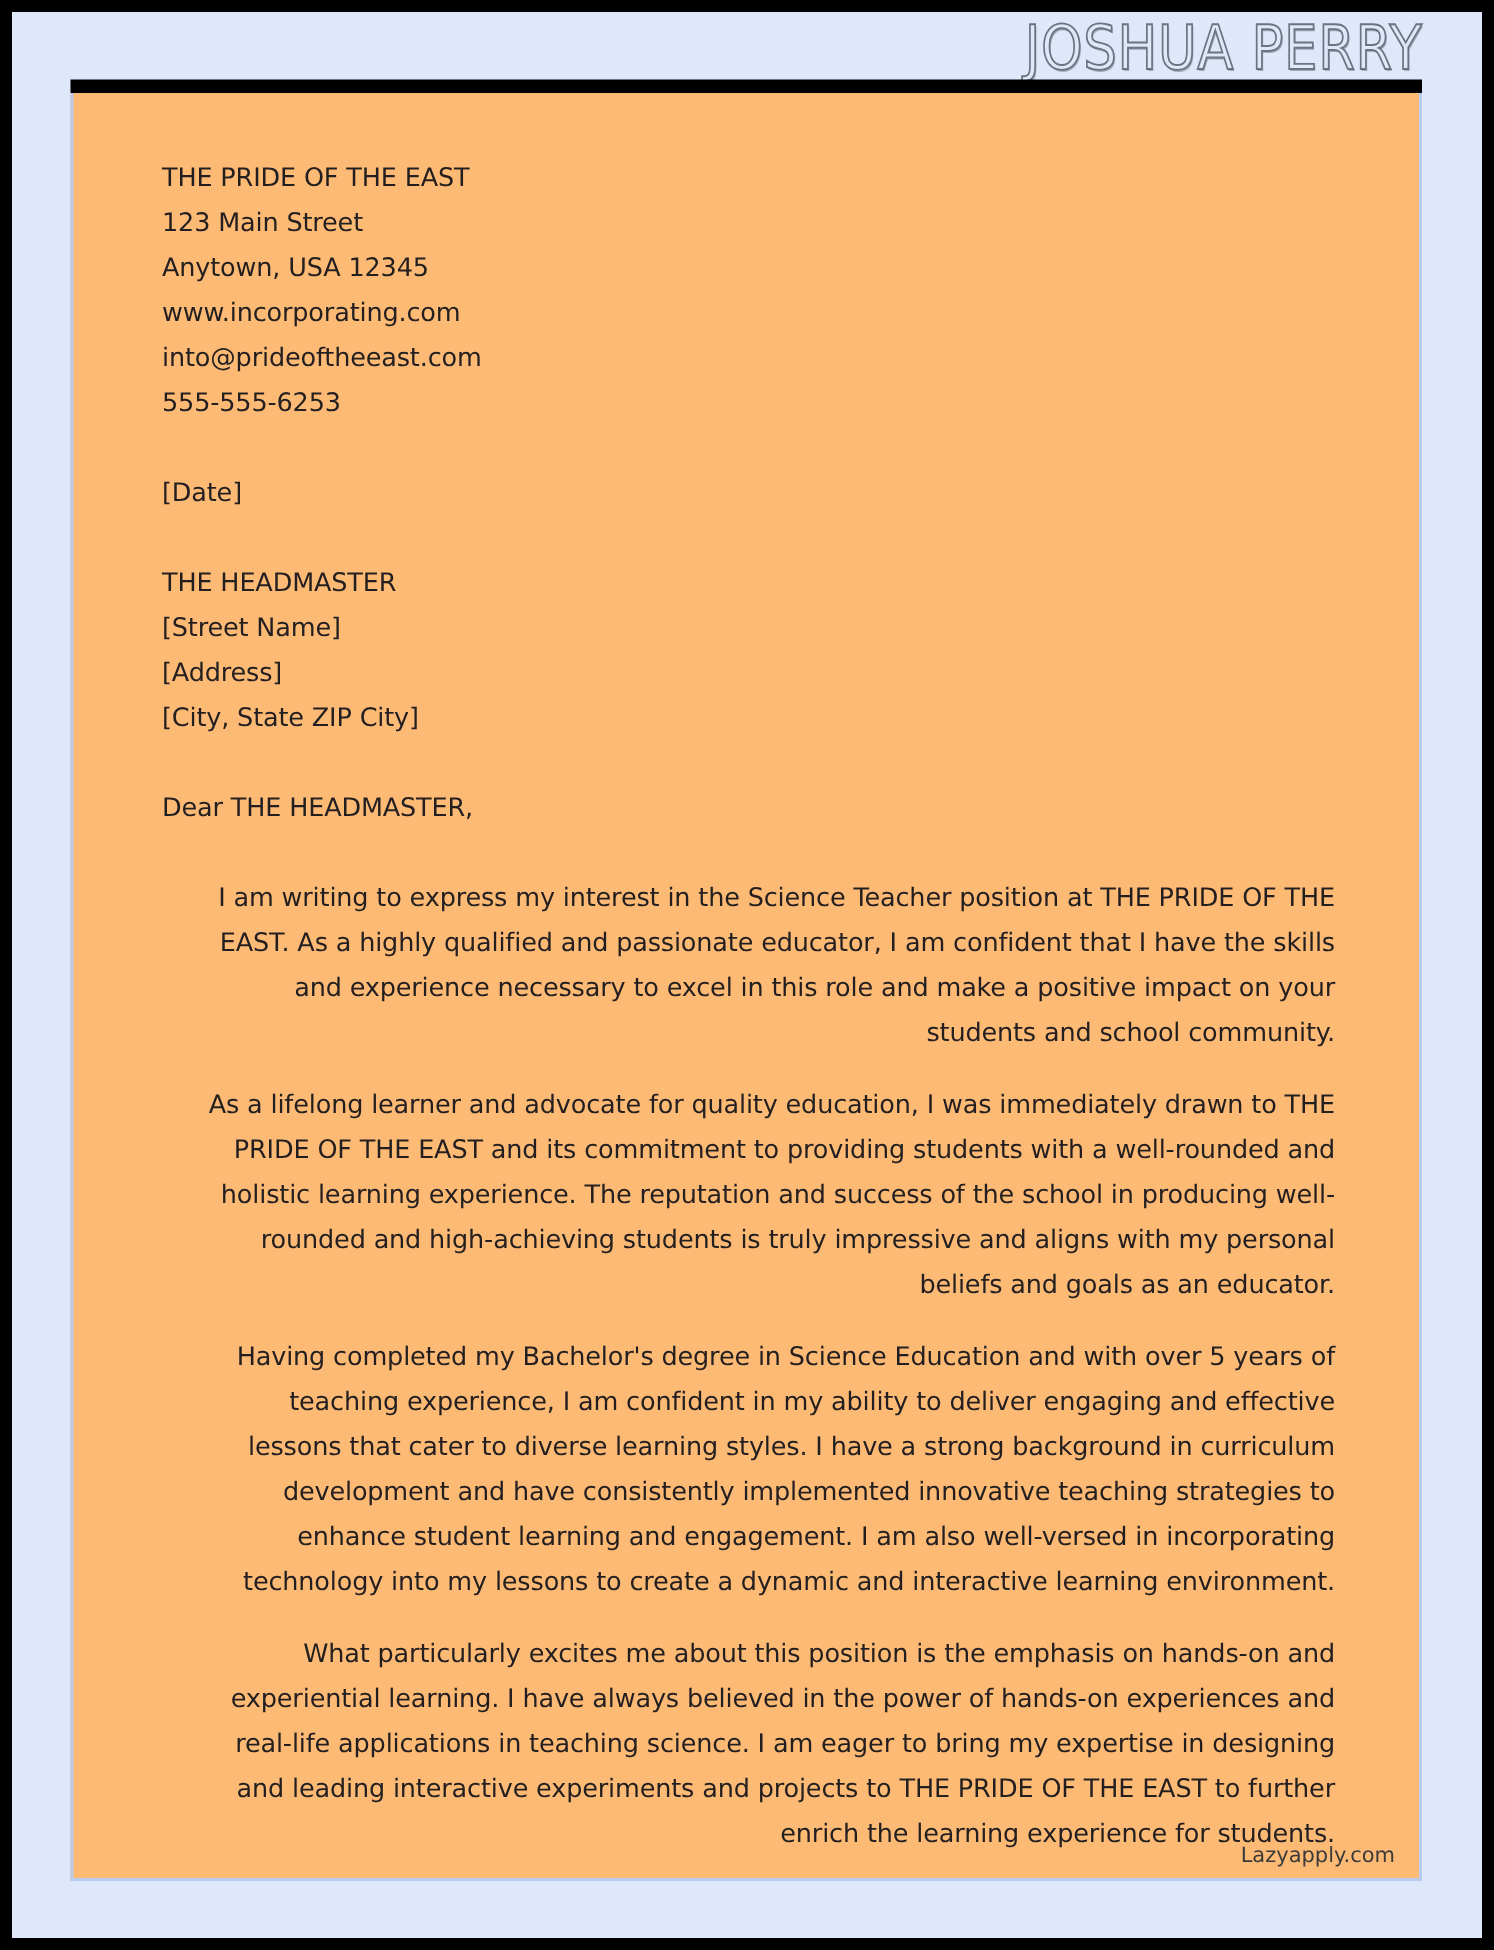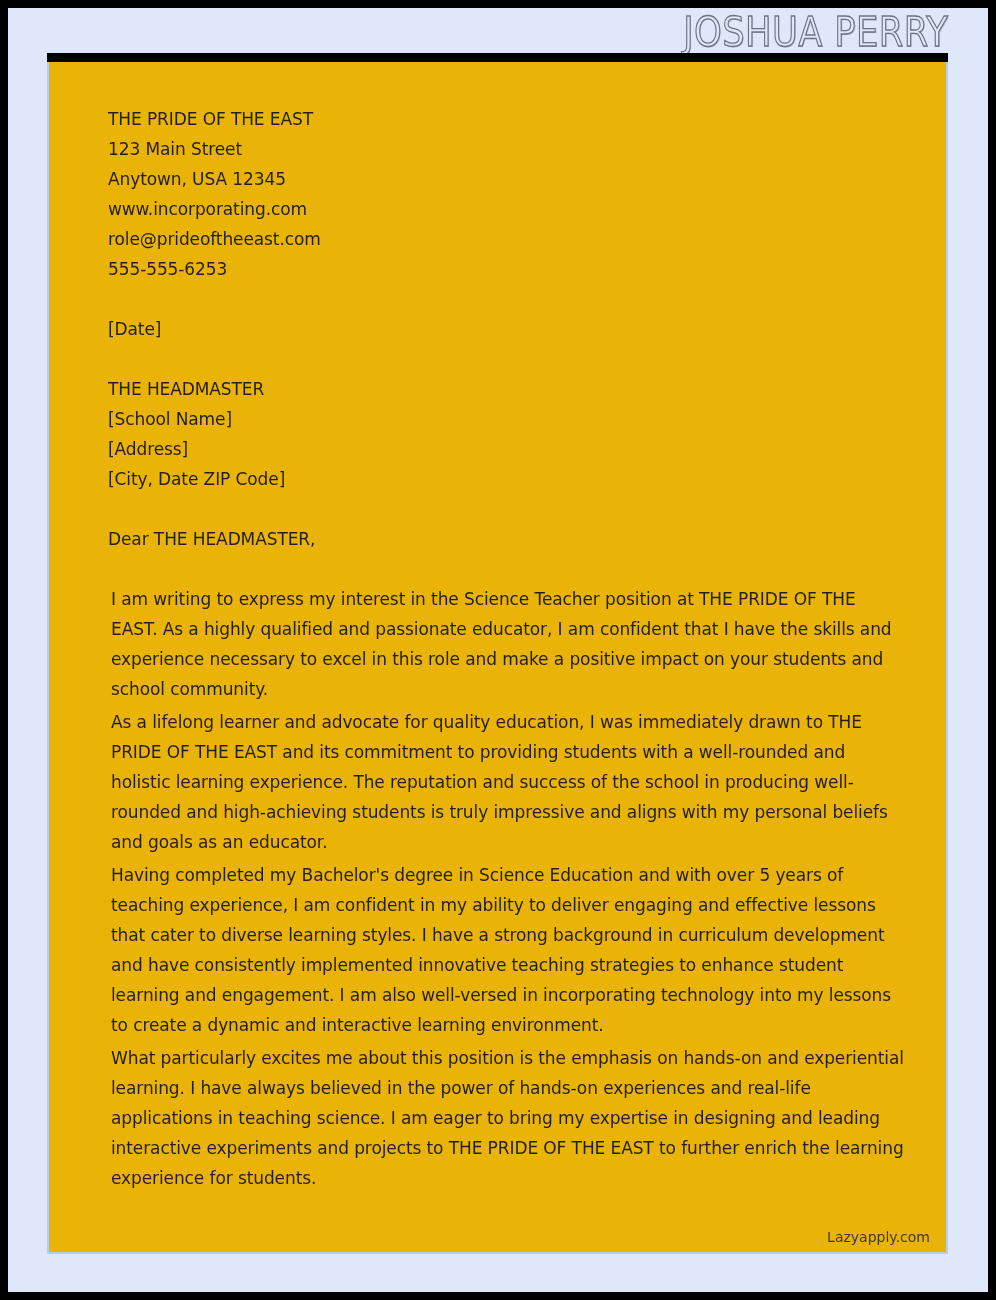--- a/index.html
+++ b/index.html
@@ -71,21 +71,21 @@
     background: #000000;
   }
 
   
   .sheet {
     position: absolute;
     left: 39px;
     top: 54px;
     width: 901px;
     height: 1192px;
-    background: #eab308;
+    background: #fdba74;
     border-left: 2px solid #b9cbee;
     border-right: 2px solid #b9cbee;
     border-bottom: 2px solid #b9cbee;
     box-sizing: border-box;
     overflow: hidden;
   }
 
   .letter-body {
     position: absolute;
     left: 59px;
@@ -102,22 +102,22 @@
     margin: 0 0 30px 0;
   }
   .block:last-child {
     margin-bottom: 0;
   }
   .line {
     display: block;
     white-space: nowrap;
   }
   .para {
-    margin: 3px;
-    text-align: left;
+    margin: 18px;
+    text-align: right;
   }
 
   
   .watermark {
     position: absolute;
     right: 16px;
     bottom: 6px;
     font-family: "DejaVu Sans", sans-serif;
     font-size: 14px;
     line-height: 18px;
@@ -138,33 +138,33 @@
     <div class="top-rule"></div>
 
     <div class="sheet">
       <div class="letter-body">
 
         <div class="block">
           <span class="line">THE PRIDE OF THE EAST</span>
           <span class="line">123 Main Street</span>
           <span class="line">Anytown, USA 12345</span>
           <span class="line">www.incorporating.com</span>
-          <span class="line">role@prideoftheeast.com</span>
+          <span class="line">into@prideoftheeast.com</span>
           <span class="line">555-555-6253</span>
         </div>
 
         <div class="block">
           <span class="line">[Date]</span>
         </div>
 
         <div class="block">
           <span class="line">THE HEADMASTER</span>
-          <span class="line">[School Name]</span>
+          <span class="line">[Street Name]</span>
           <span class="line">[Address]</span>
-          <span class="line">[City, Date ZIP Code]</span>
+          <span class="line">[City, State ZIP City]</span>
         </div>
 
         <div class="block">
           <span class="line">Dear THE HEADMASTER,</span>
         </div>
 
         <p class="para block">I am writing to express my interest in the Science Teacher position at THE PRIDE OF THE EAST. As a highly qualified and passionate educator, I am confident that I have the skills and experience necessary to excel in this role and make a positive impact on your students and school community.</p>
         <p class="para block">As a lifelong learner and advocate for quality education, I was immediately drawn to THE PRIDE OF THE EAST and its commitment to providing students with a well-rounded and holistic learning experience. The reputation and success of the school in producing well-rounded and high-achieving students is truly impressive and aligns with my personal beliefs and goals as an educator.</p>
         <p class="para block">Having completed my Bachelor's degree in Science Education and with over 5 years of teaching experience, I am confident in my ability to deliver engaging and effective lessons that cater to diverse learning styles. I have a strong background in curriculum development and have consistently implemented innovative teaching strategies to enhance student learning and engagement. I am also well-versed in incorporating technology into my lessons to create a dynamic and interactive learning environment.</p>
         <p class="para block">What particularly excites me about this position is the emphasis on hands-on and experiential learning. I have always believed in the power of hands-on experiences and real-life applications in teaching science. I am eager to bring my expertise in designing and leading interactive experiments and projects to THE PRIDE OF THE EAST to further enrich the learning experience for students.</p>

